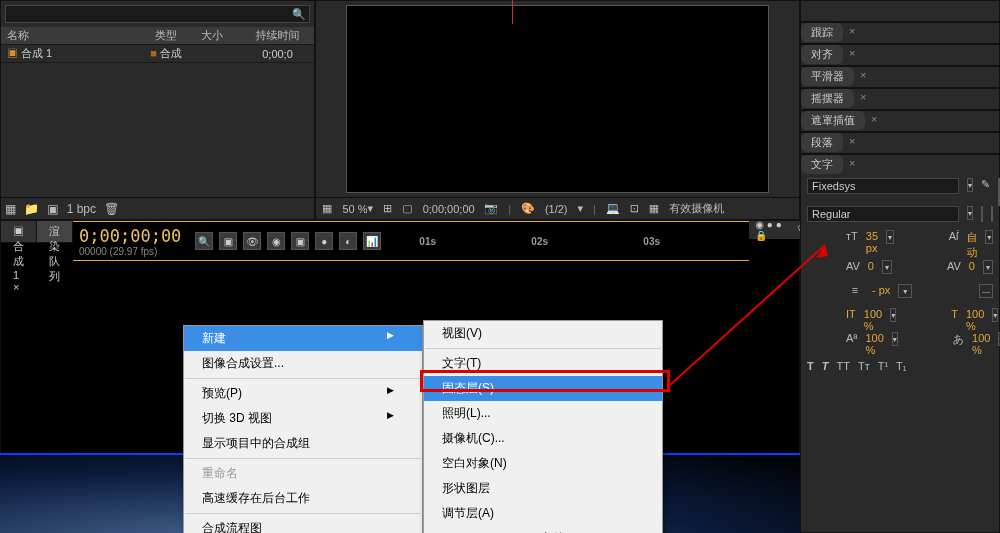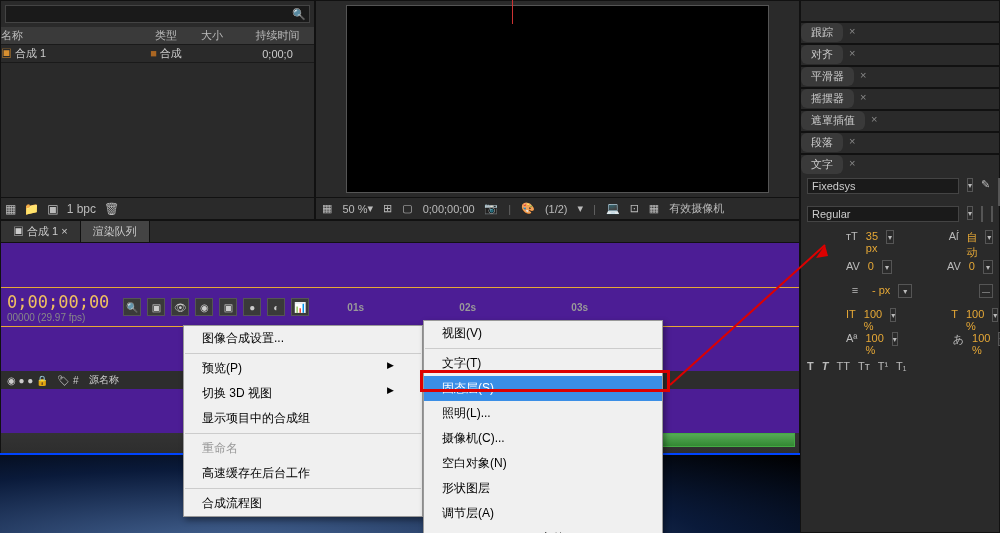--- a/index.html
+++ b/index.html
@@ -12,36 +12,36 @@
     
     .top-row { display: flex; height: 220px; }
     .project-panel { width: 315px; border: 1px solid #111; display: flex; flex-direction: column; background: #2a2a2a; }
     .search-row { padding: 4px; }
     .search-row input { width: 100%; background: #1a1a1a; border: 1px solid #444; color: #ccc; font-size: 11px; padding: 2px 18px 2px 4px; }
     .search-wrap { position: relative; }
     .search-wrap .sicon { position: absolute; right: 4px; top: 3px; color: #888; font-size: 11px; }
     .proj-header, .proj-row { display: flex; align-items: center; border-bottom: 1px solid #1a1a1a; height: 18px; }
     .proj-header { background: #3a3a3a; color: #bbb; }
     .proj-row { font-size: 11px; }
-    .col-name { width: 130px; }
+    .col-name { width: 130px; padding-left: 6px; }
     .col-type { width: 70px; text-align: center; }
     .col-size { width: 40px; text-align: left; }
     .col-dur { flex: 1; text-align: center; }
     .proj-body { flex: 1; }
     .proj-footer { height: 22px; border-top: 1px solid #111; display: flex; gap: 8px; align-items: center; padding: 0 4px; color: #bbb; }
     .proj-footer span { font-size: 12px; }
 
     .viewer-panel { flex: 1; border: 1px solid #111; display: flex; flex-direction: column; background: #2a2a2a; }
     .viewer-canvas { flex: 1; margin: 0 30px 4px 30px; background: #000; border: 1px solid #555; }
     .viewer-footer { height: 22px; border-top: 1px solid #111; display: flex; align-items: center; gap: 10px; padding: 0 6px; font-size: 11px; color: #bbb; }
     .viewer-footer .sep { color: #666; }
     .mini-btn { display: inline-flex; align-items: center; font-size: 11px; color: #bbb; }
 
     
-    .timeline-panel { flex: 1; border: 1px solid #111; background: #4c1d95; display: flex; flex-direction: column; gap: 44px; }
+    .timeline-panel { flex: 1; border: 1px solid #111; background: #000000; display: flex; flex-direction: row; }
     .tl-tabs { height: 22px; display: flex; border-bottom: 1px solid #111; background: #2a2a2a; }
     .tab { padding: 3px 12px; border-right: 1px solid #111; font-size: 11px; background: #444; }
     .tab.active { background: #333; }
     .tl-main { height: 40px; display: flex; align-items: center; border-top: 1px solid #e6a836; border-bottom: 1px solid #e6a836; padding: 0 6px; gap: 8px; }
     .timecode { color: #f0c060; font-family: monospace; font-size: 17px; }
     .fps { color: #888; font-size: 10px; }
     .tl-btns { display: flex; gap: 6px; margin-left: 6px; }
     .tl-btn { width: 18px; height: 18px; background: #3a3a3a; border: 1px solid #555; display: inline-flex; align-items: center; justify-content: center; font-size: 10px; color: #ccc; }
     .ruler { flex: 1; height: 26px; display: flex; align-items: center; padding-left: 30px; gap: 12px; font-size: 10px; color: #999; position: relative; }
     .rtick { width: 100px; font-weight: bold; }
@@ -298,20 +298,23 @@
           <span>T₁</span>
         </div>
       </div>
     </div>
   </div>
 </div>
 
 <div class="bottom-img"></div>
 
 <div class="menu" id="menu-left" style="left:183px; top:325px; width:240px">
+    <div class="mi hl arrow-sub">
+      <span>新建</span>
+    </div>
     <div class="mi">
       <span>图像合成设置...</span>
     </div>
     <hr>
     <div class="mi arrow-sub">
       <span>预览(P)</span>
     </div>
     <div class="mi arrow-sub">
       <span>切换 3D 视图</span>
     </div>

